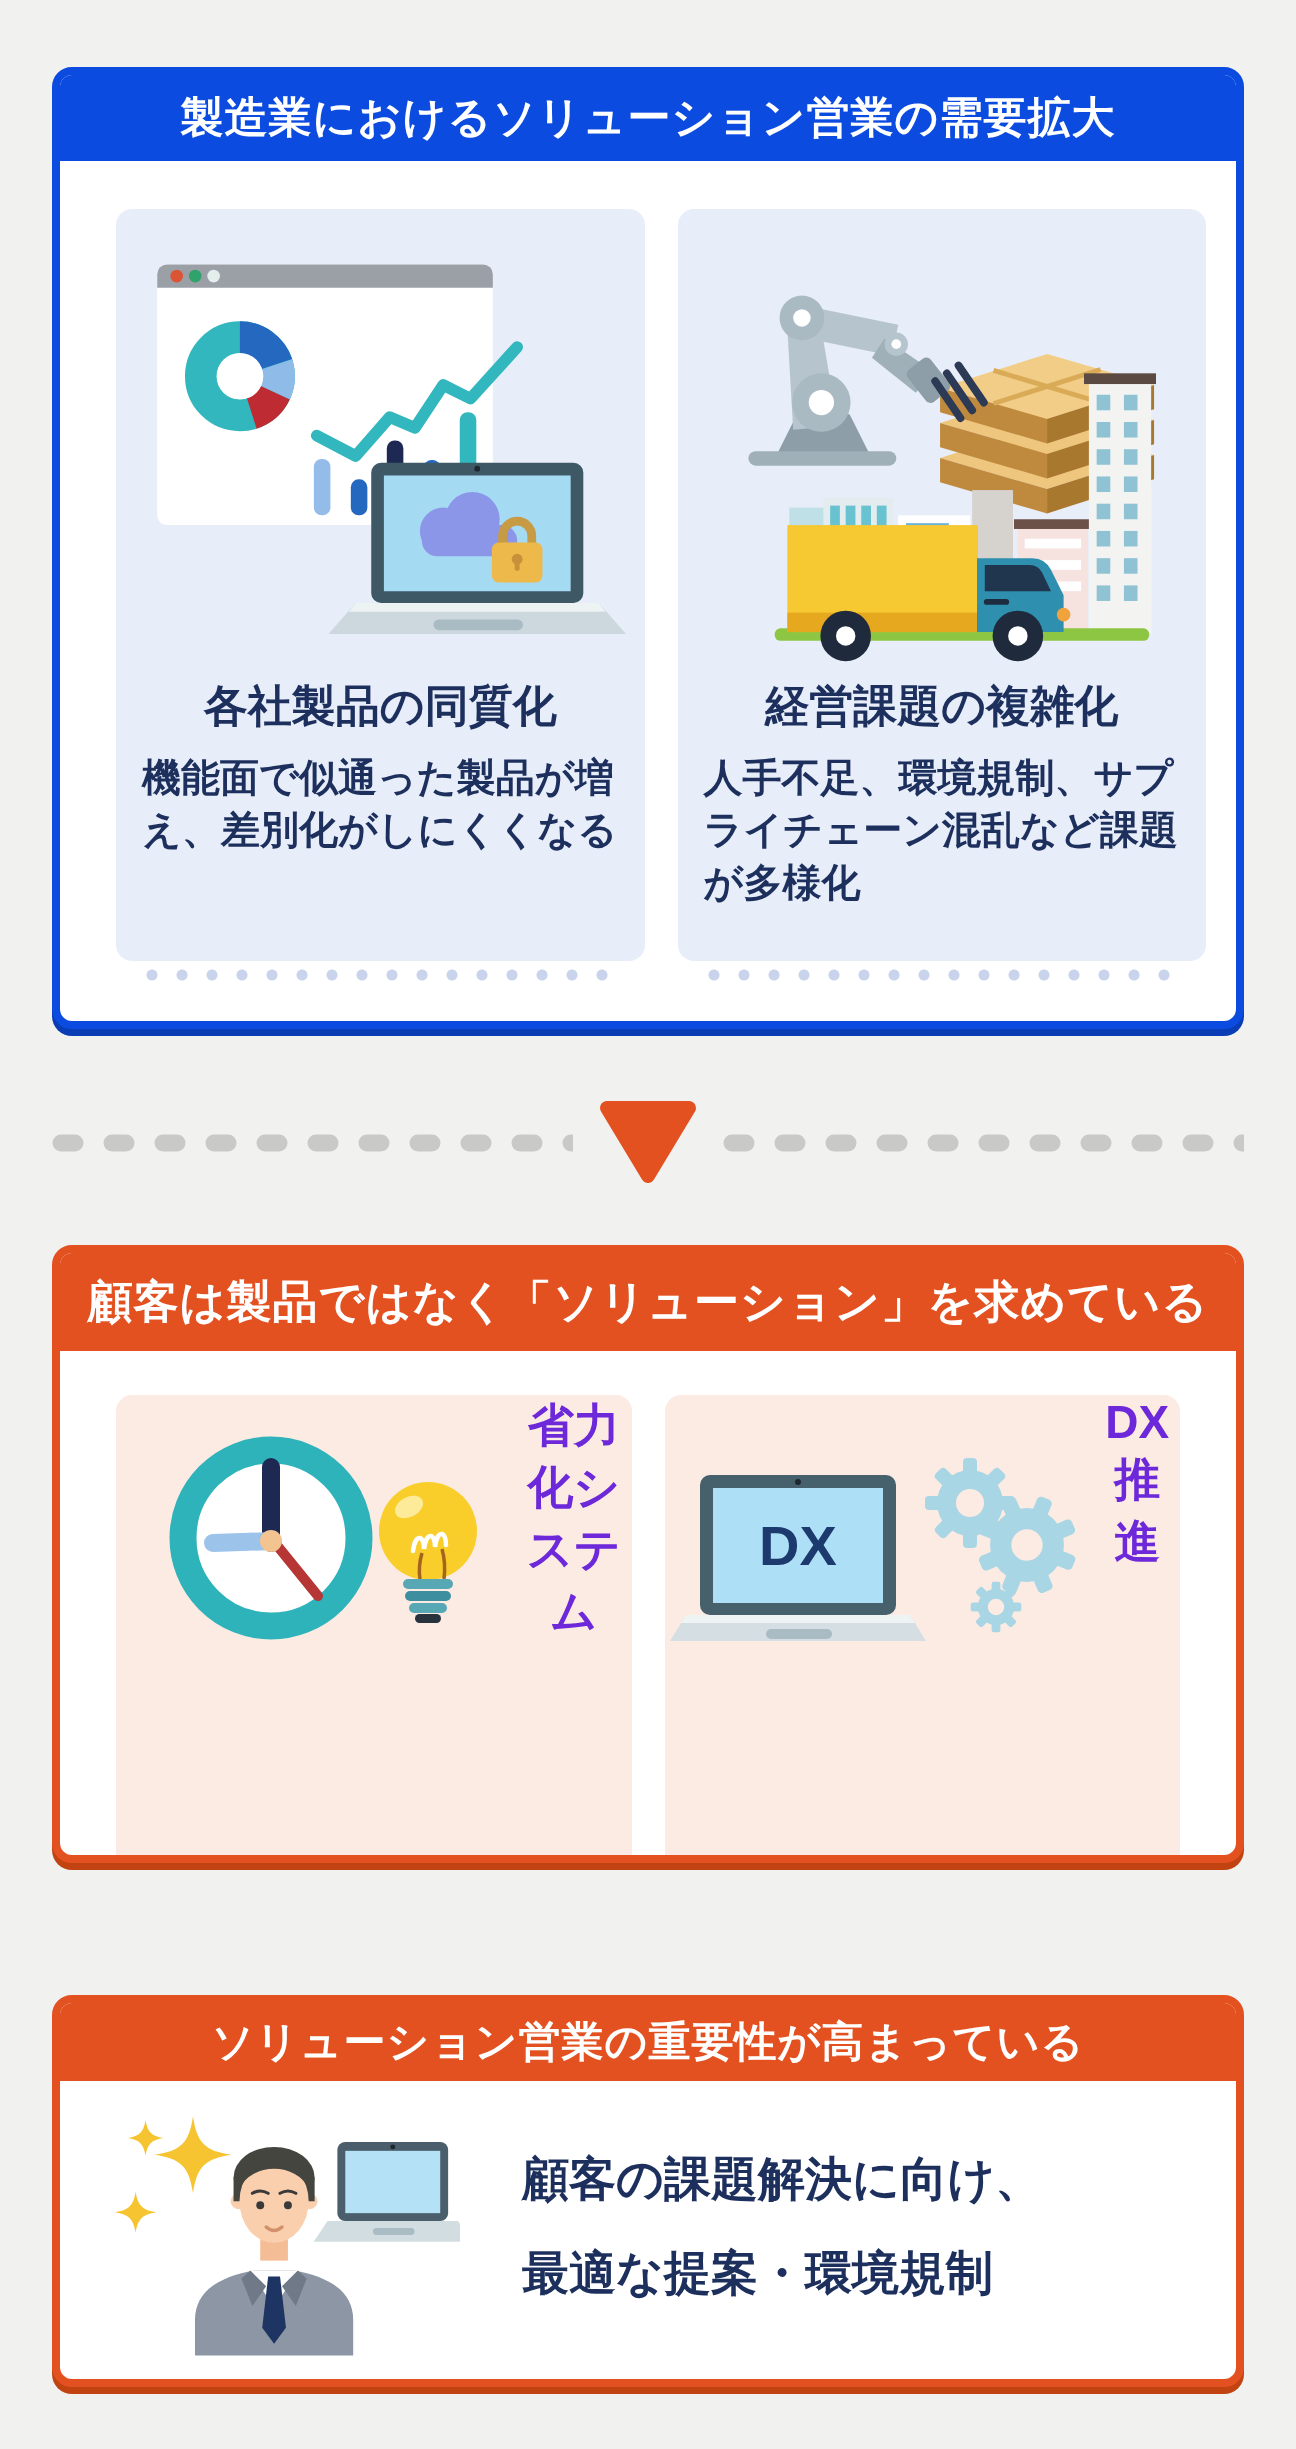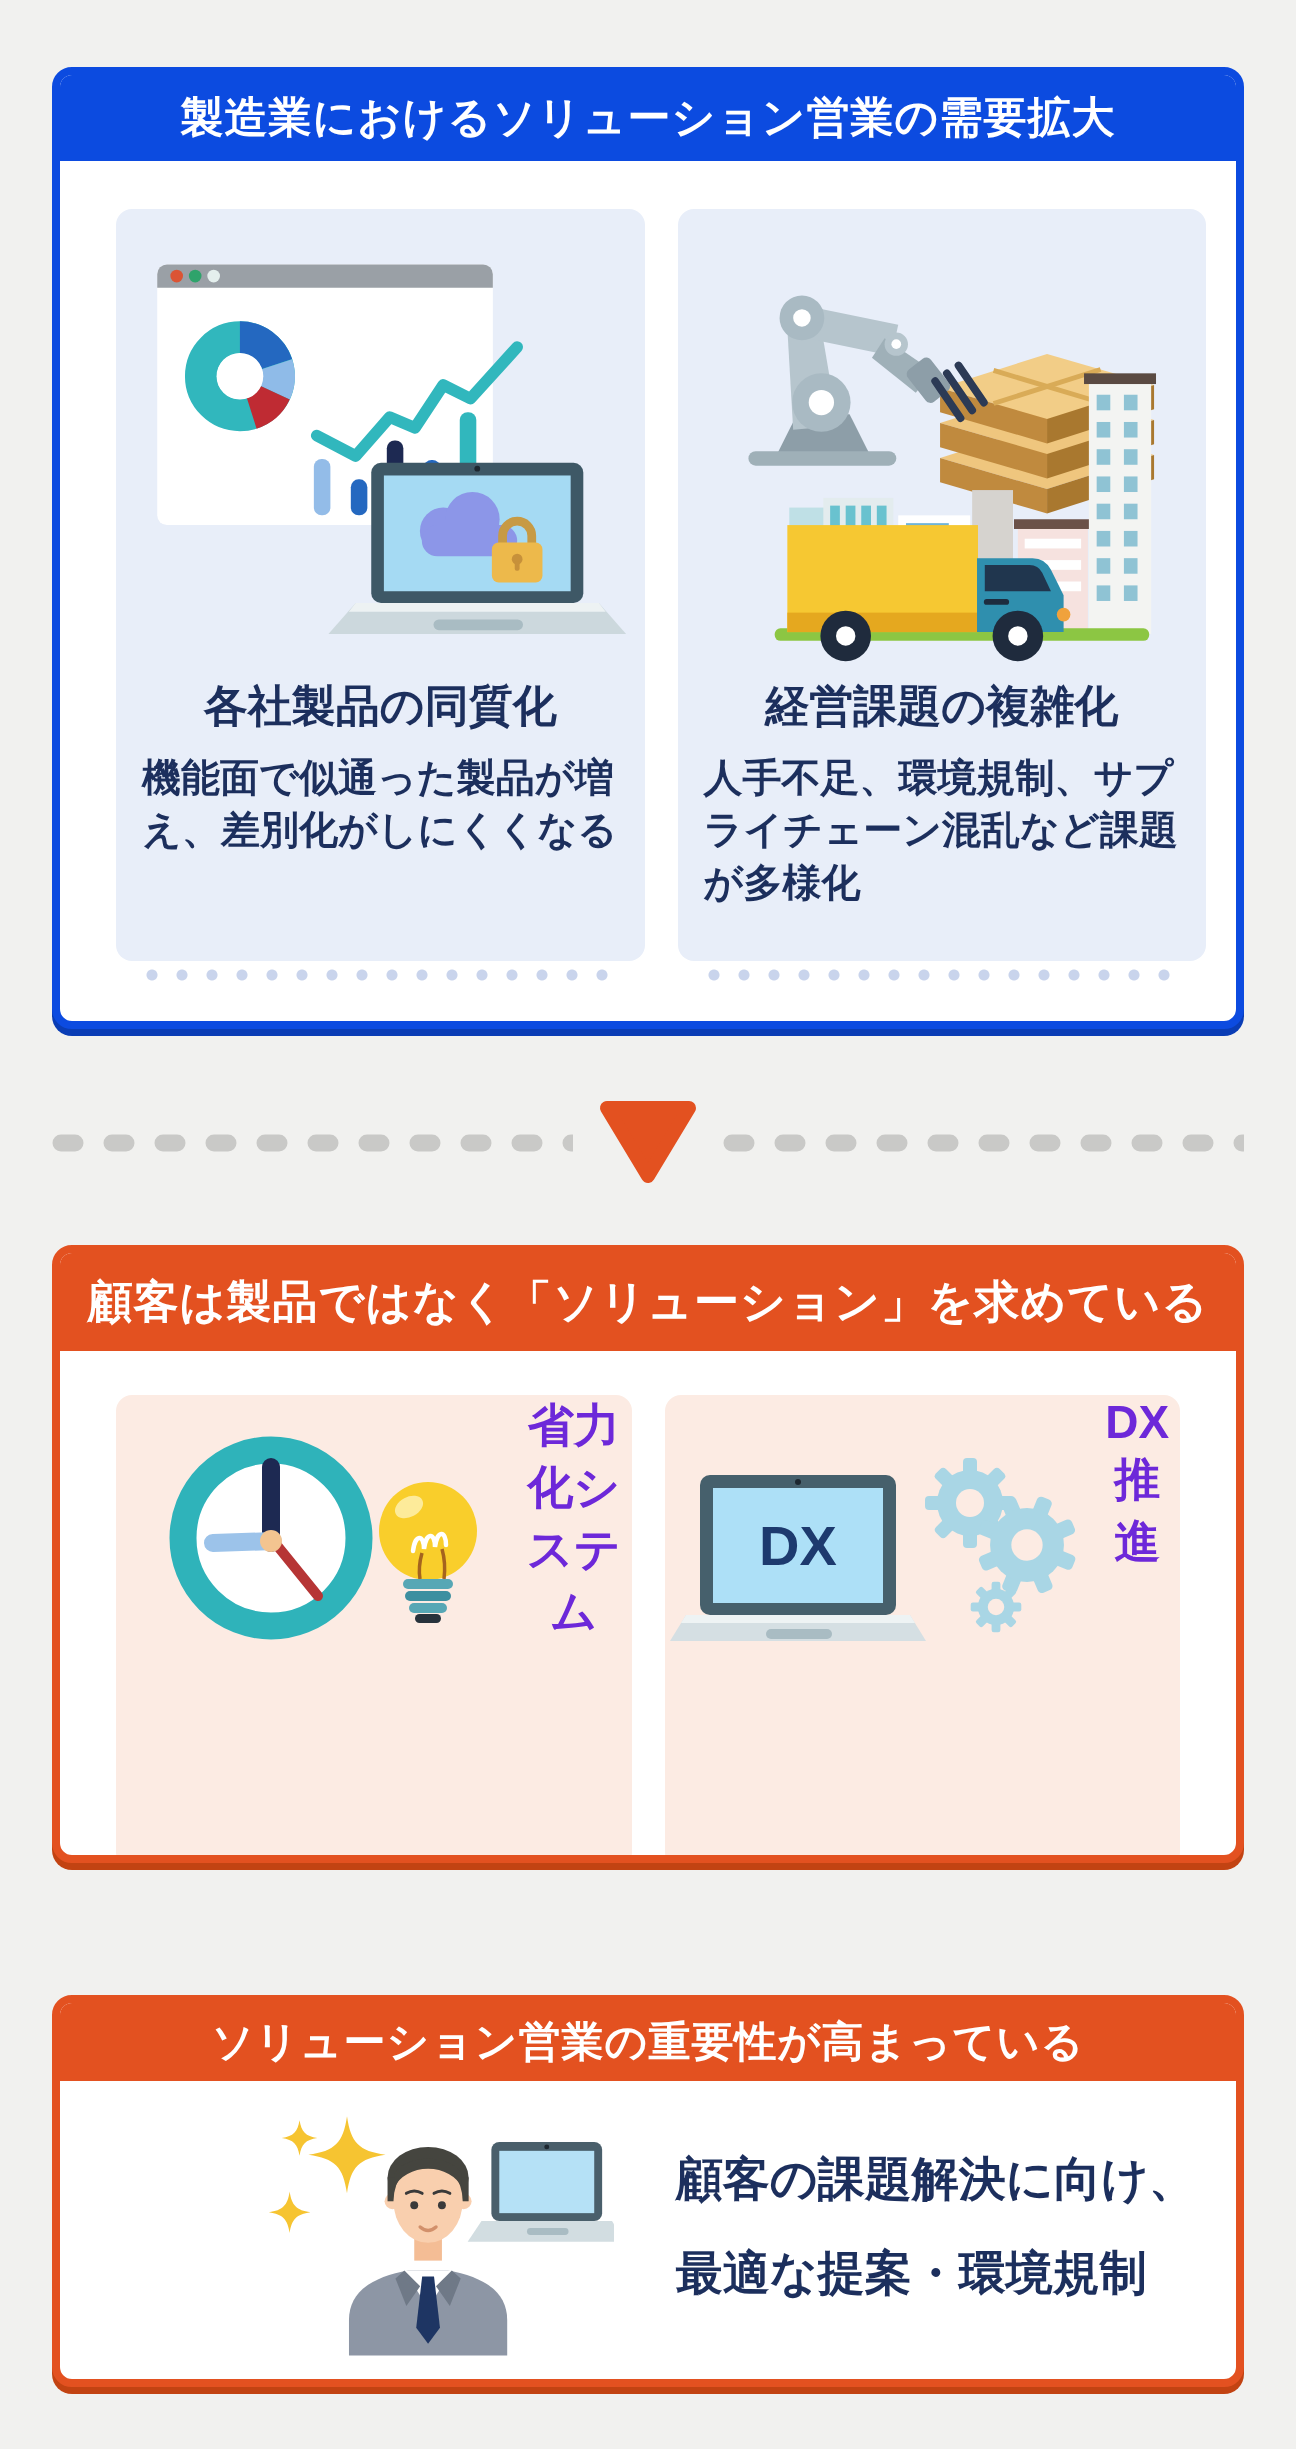--- a/index.html
+++ b/index.html
@@ -36,21 +36,21 @@
   .s2{top:1245px;height:618px;}
   .s2 .panel-header{height:98px;font-size:45px;}
   .s2 .panel-body{display:flex;gap:33px;padding:44px 56px 0 56px;}
   .card-pink{flex:1;height:473px;background:#fcebe3;border-radius:16px;display:flex;flex-direction:row;}
   .pink-illus{height:286px;display:flex;align-items:center;justify-content:center;}
   .pink-label{text-align:center;font-size:46px;font-weight:bold;color:#6d28d9;}
 
   
   .s3{top:1995px;height:392px;}
   .s3 .panel-header{height:78px;font-size:42px;}
-  .s3 .panel-body{display:flex;align-items:center;padding:14px 40px 0 44px;justify-content:flex-end;}
+  .s3 .panel-body{display:flex;align-items:center;padding:14px 40px 0 44px;}
   .s3-text{margin-left:62px;color:#1c2f5d;font-size:47px;font-weight:bold;line-height:2.0;}
 </style>
 </head>
 <body>
 
 <div class="canvas">
 
   <section class="panel blue s1">
     <div class="panel-header">製造業におけるソリューション営業の需要拡大</div>
     <div class="panel-body">

